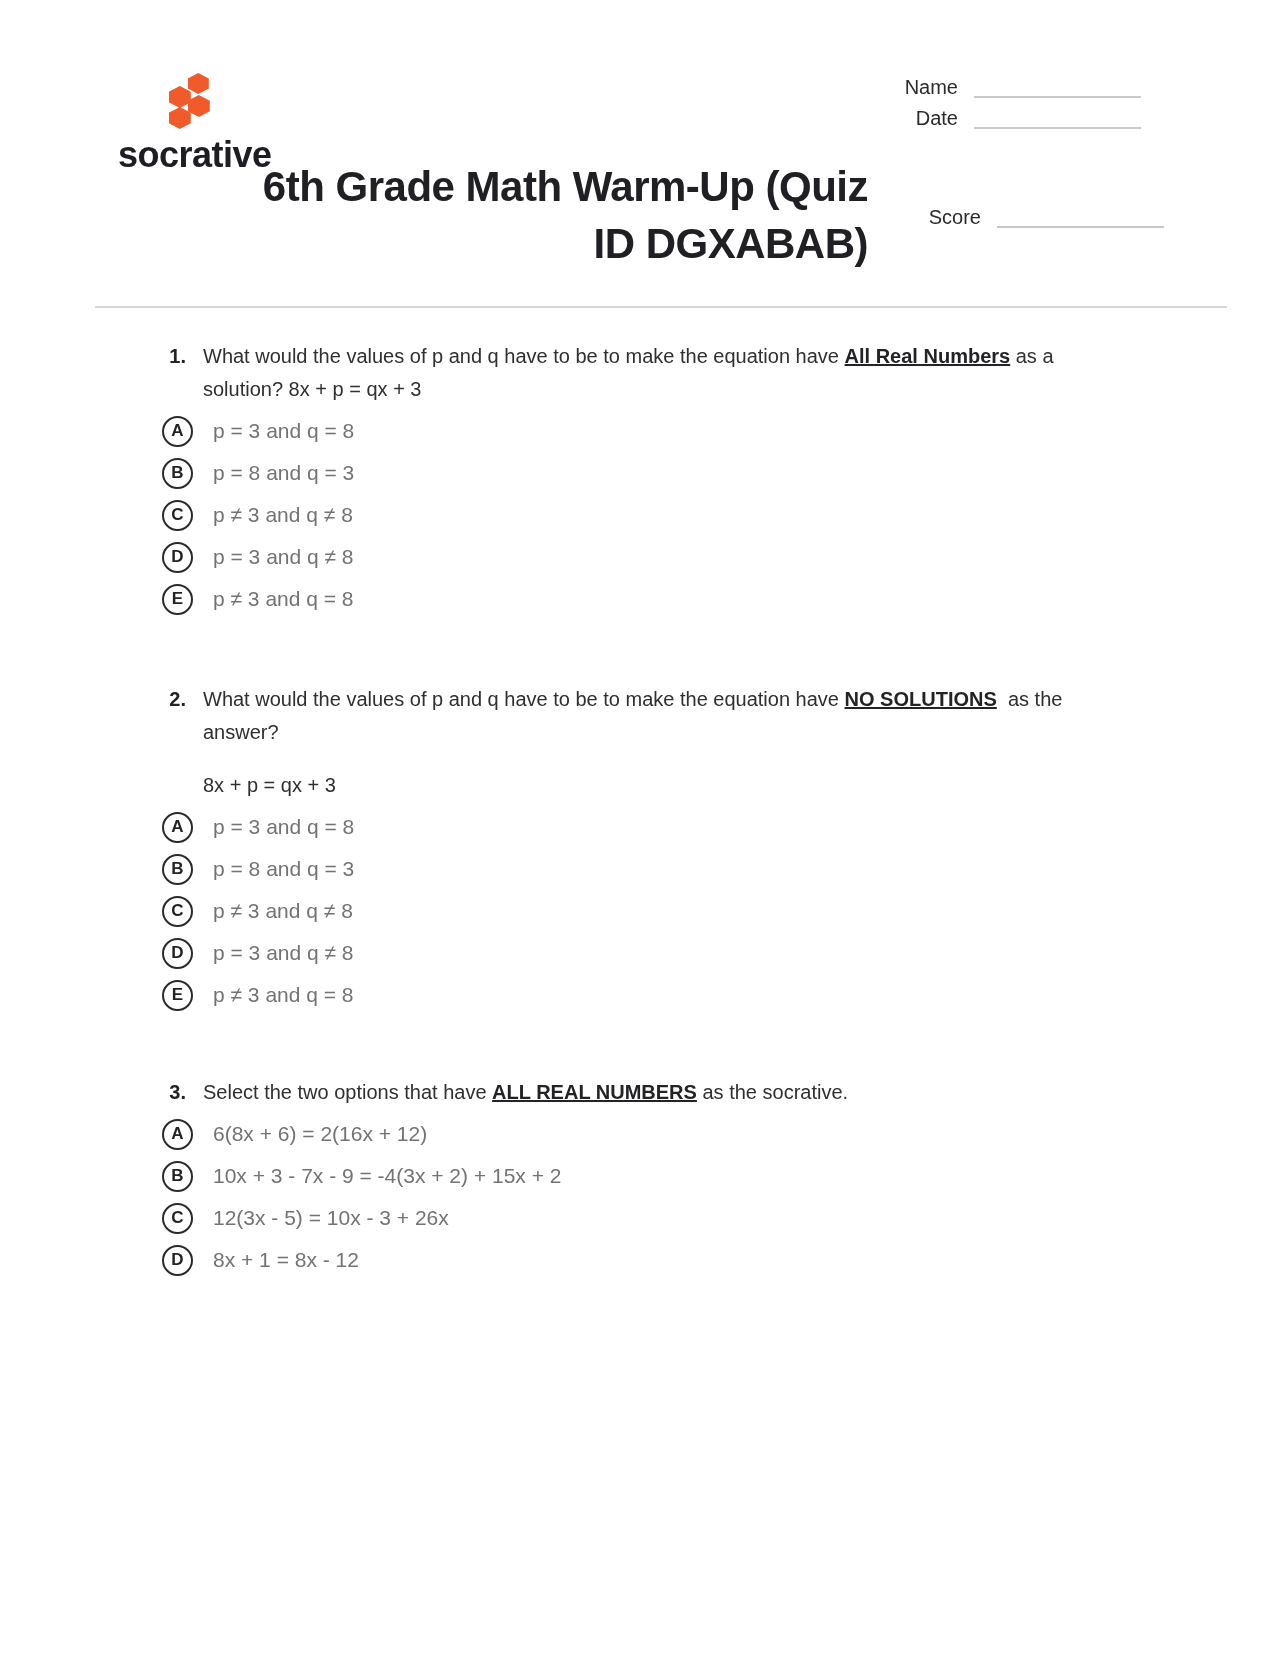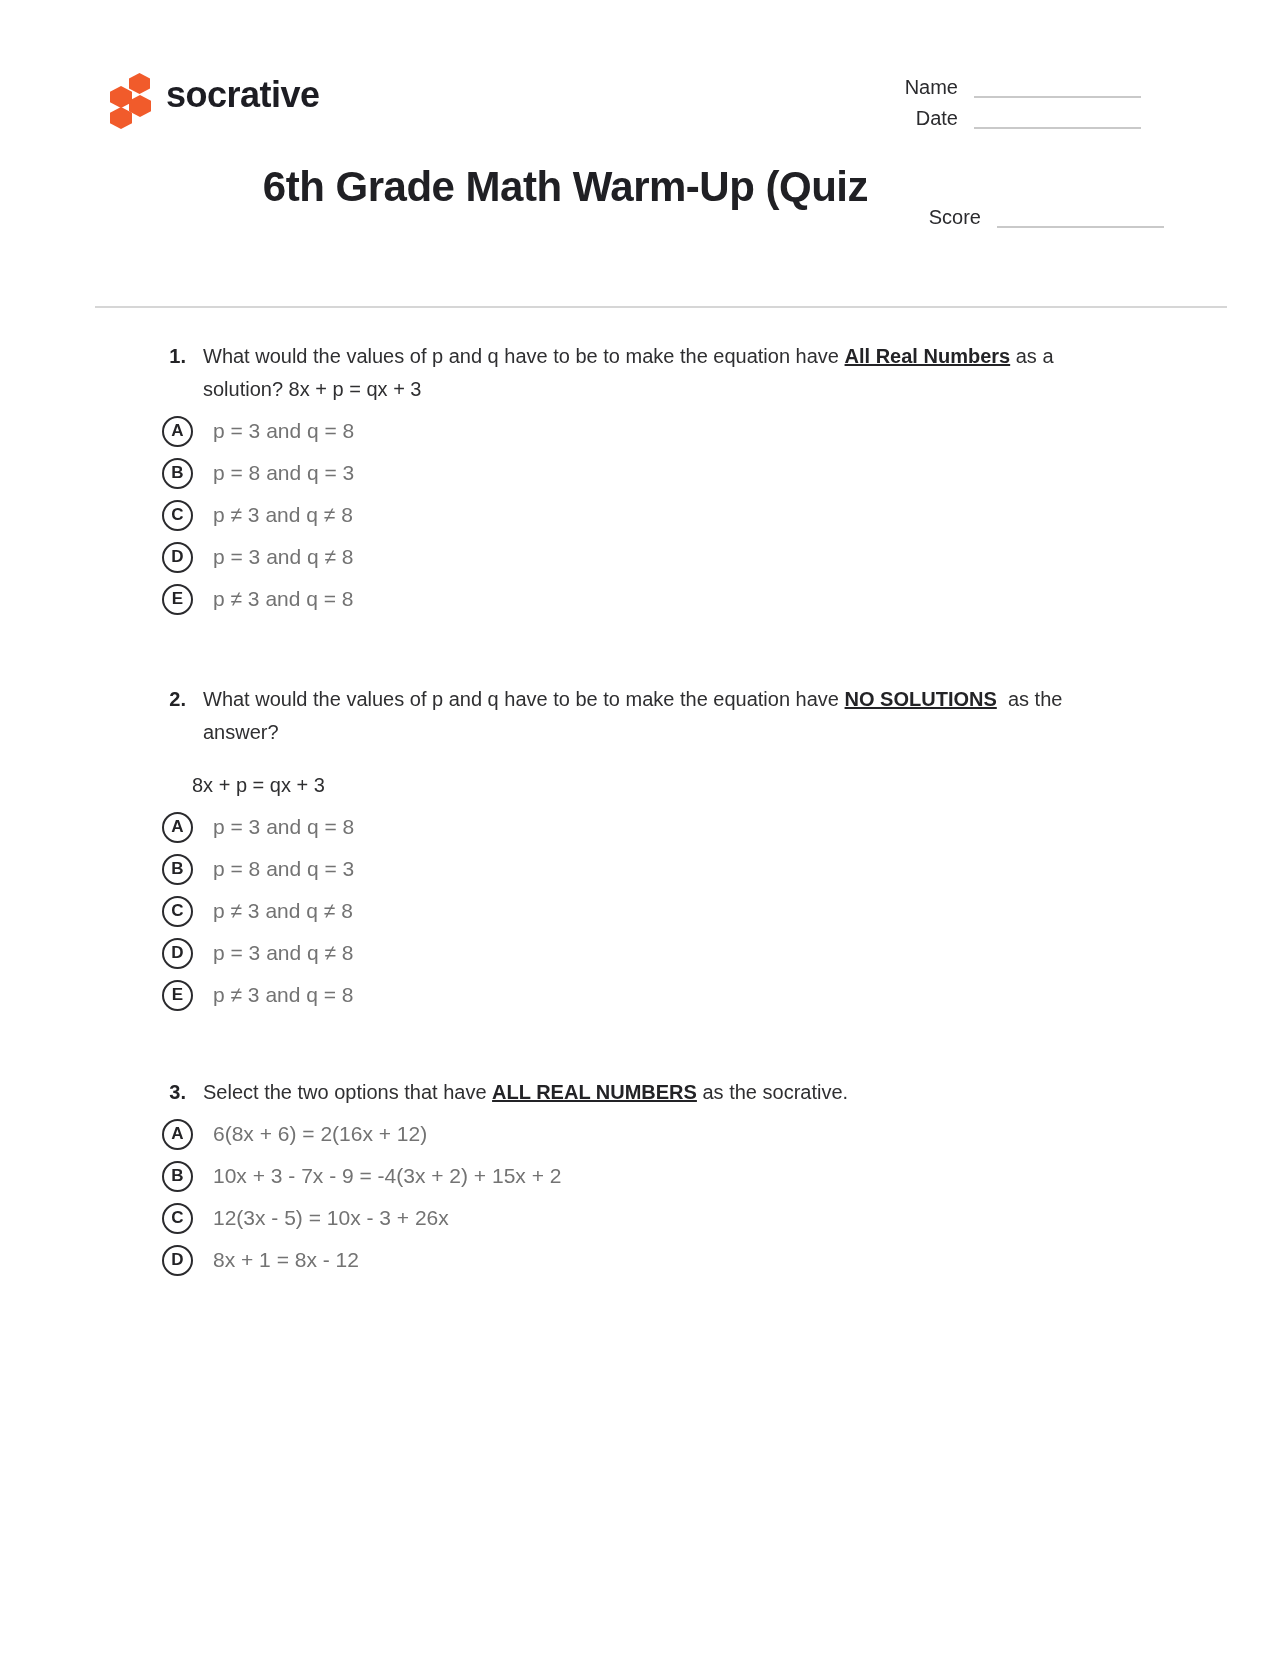--- a/index.html
+++ b/index.html
@@ -8,21 +8,21 @@
   .page {
     position: relative;
     width: 1275px;
     height: 1653px;
     background: #ffffff;
     margin: 0 auto;
     overflow: hidden;
   }
 
   
-  .logo { position: absolute; top: 70px; left: 106px; display: flex; align-items: flex-start; }
+  .logo { position: absolute; top: 70px; left: 106px; display: flex; align-items: center; flex-direction: column; }
   .logo-mark { position: relative; width: 48px; height: 60px; }
   .hex {
     position: absolute;
     background: #F15B2B;
     clip-path: polygon(50% 0%, 100% 26%, 100% 74%, 50% 100%, 0% 74%, 0% 26%);
   }
   .hex-tr { left: 23px; top: 3px;  width: 21px; height: 21px; }
   .hex-ml { left: 4px;  top: 16px; width: 22px; height: 22px; }
   .hex-mr { left: 23px; top: 25px; width: 22px; height: 22px; }
   .hex-bl { left: 4px;  top: 37px; width: 22px; height: 22px; }
@@ -95,21 +95,21 @@
     font-size: 20px;
     line-height: 33px;
     color: #2f2f31;
   }
   .q-em {
     font-weight: 700;
     text-decoration: underline;
     color: #232326;
   }
   .q-equation {
-    margin-left: 36px;
+    margin-left: 47px;
     margin-top: 20px;
     font-size: 20px;
     line-height: 33px;
     color: #2f2f31;
   }
   .options { margin-top: 4px; }
   .option { display: flex; align-items: center; height: 42px; }
   .bubble {
     flex: 0 0 31px;
     width: 31px;
@@ -153,20 +153,21 @@
       <span class="field-line"></span>
     </div>
     <div class="field-row">
       <span class="field-label">Date</span>
       <span class="field-line"></span>
     </div>
   </div>
 
   <div class="title">
     <div>6th Grade Math Warm-Up (Quiz</div>
+    <div>ID DGXABAB)</div>
   </div>
 
   <div class="fields-score">
     <div class="field-row">
       <span class="field-label">Score</span>
       <span class="field-line"></span>
     </div>
   </div>
 
   <div class="divider"></div>

